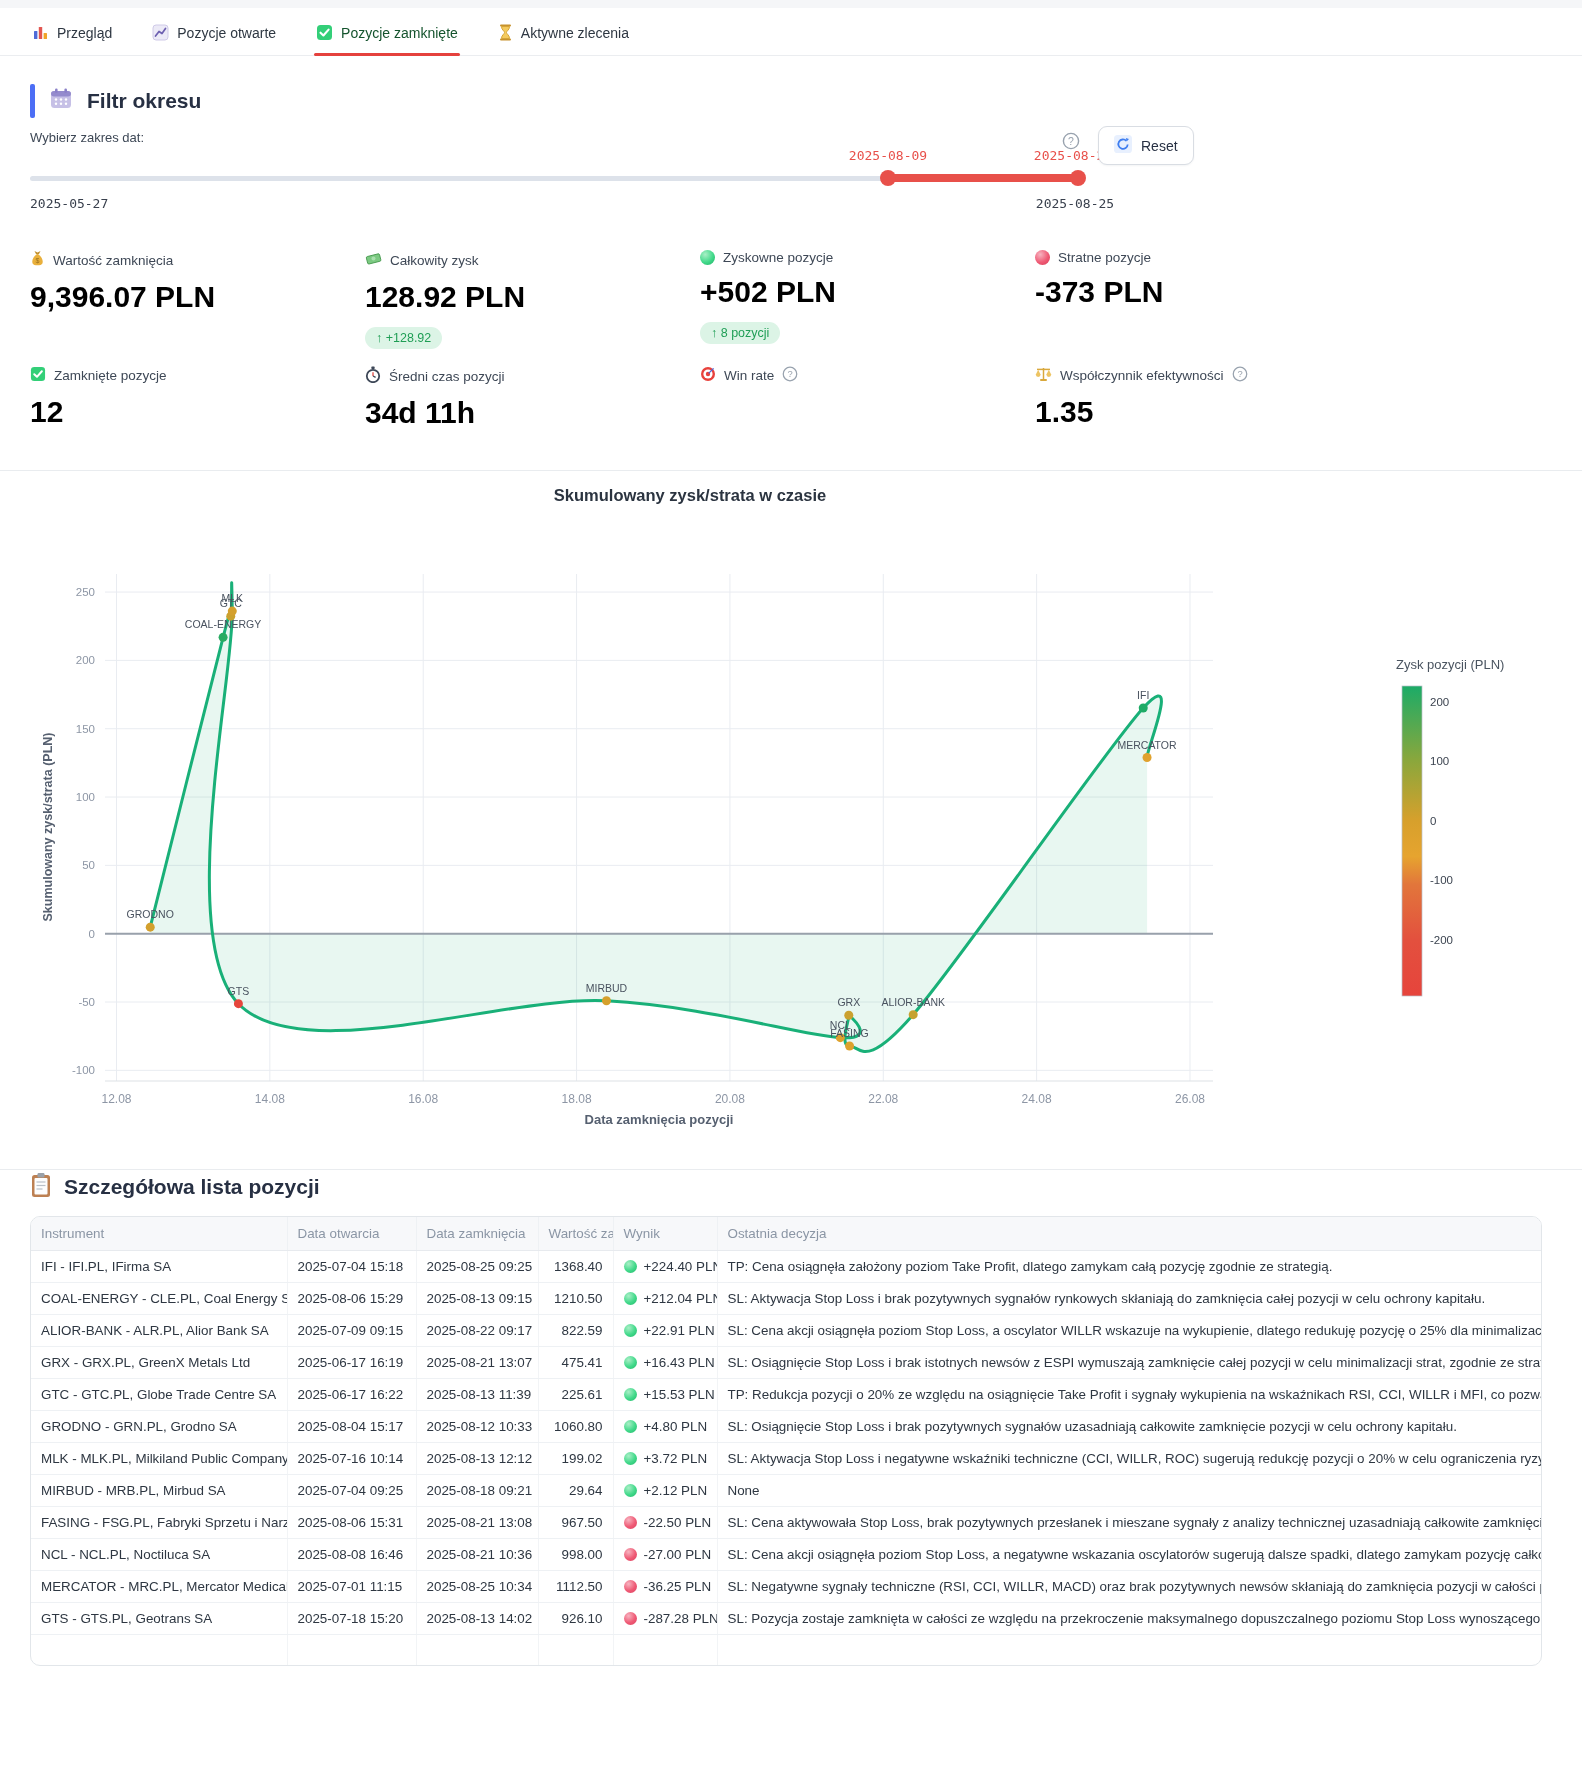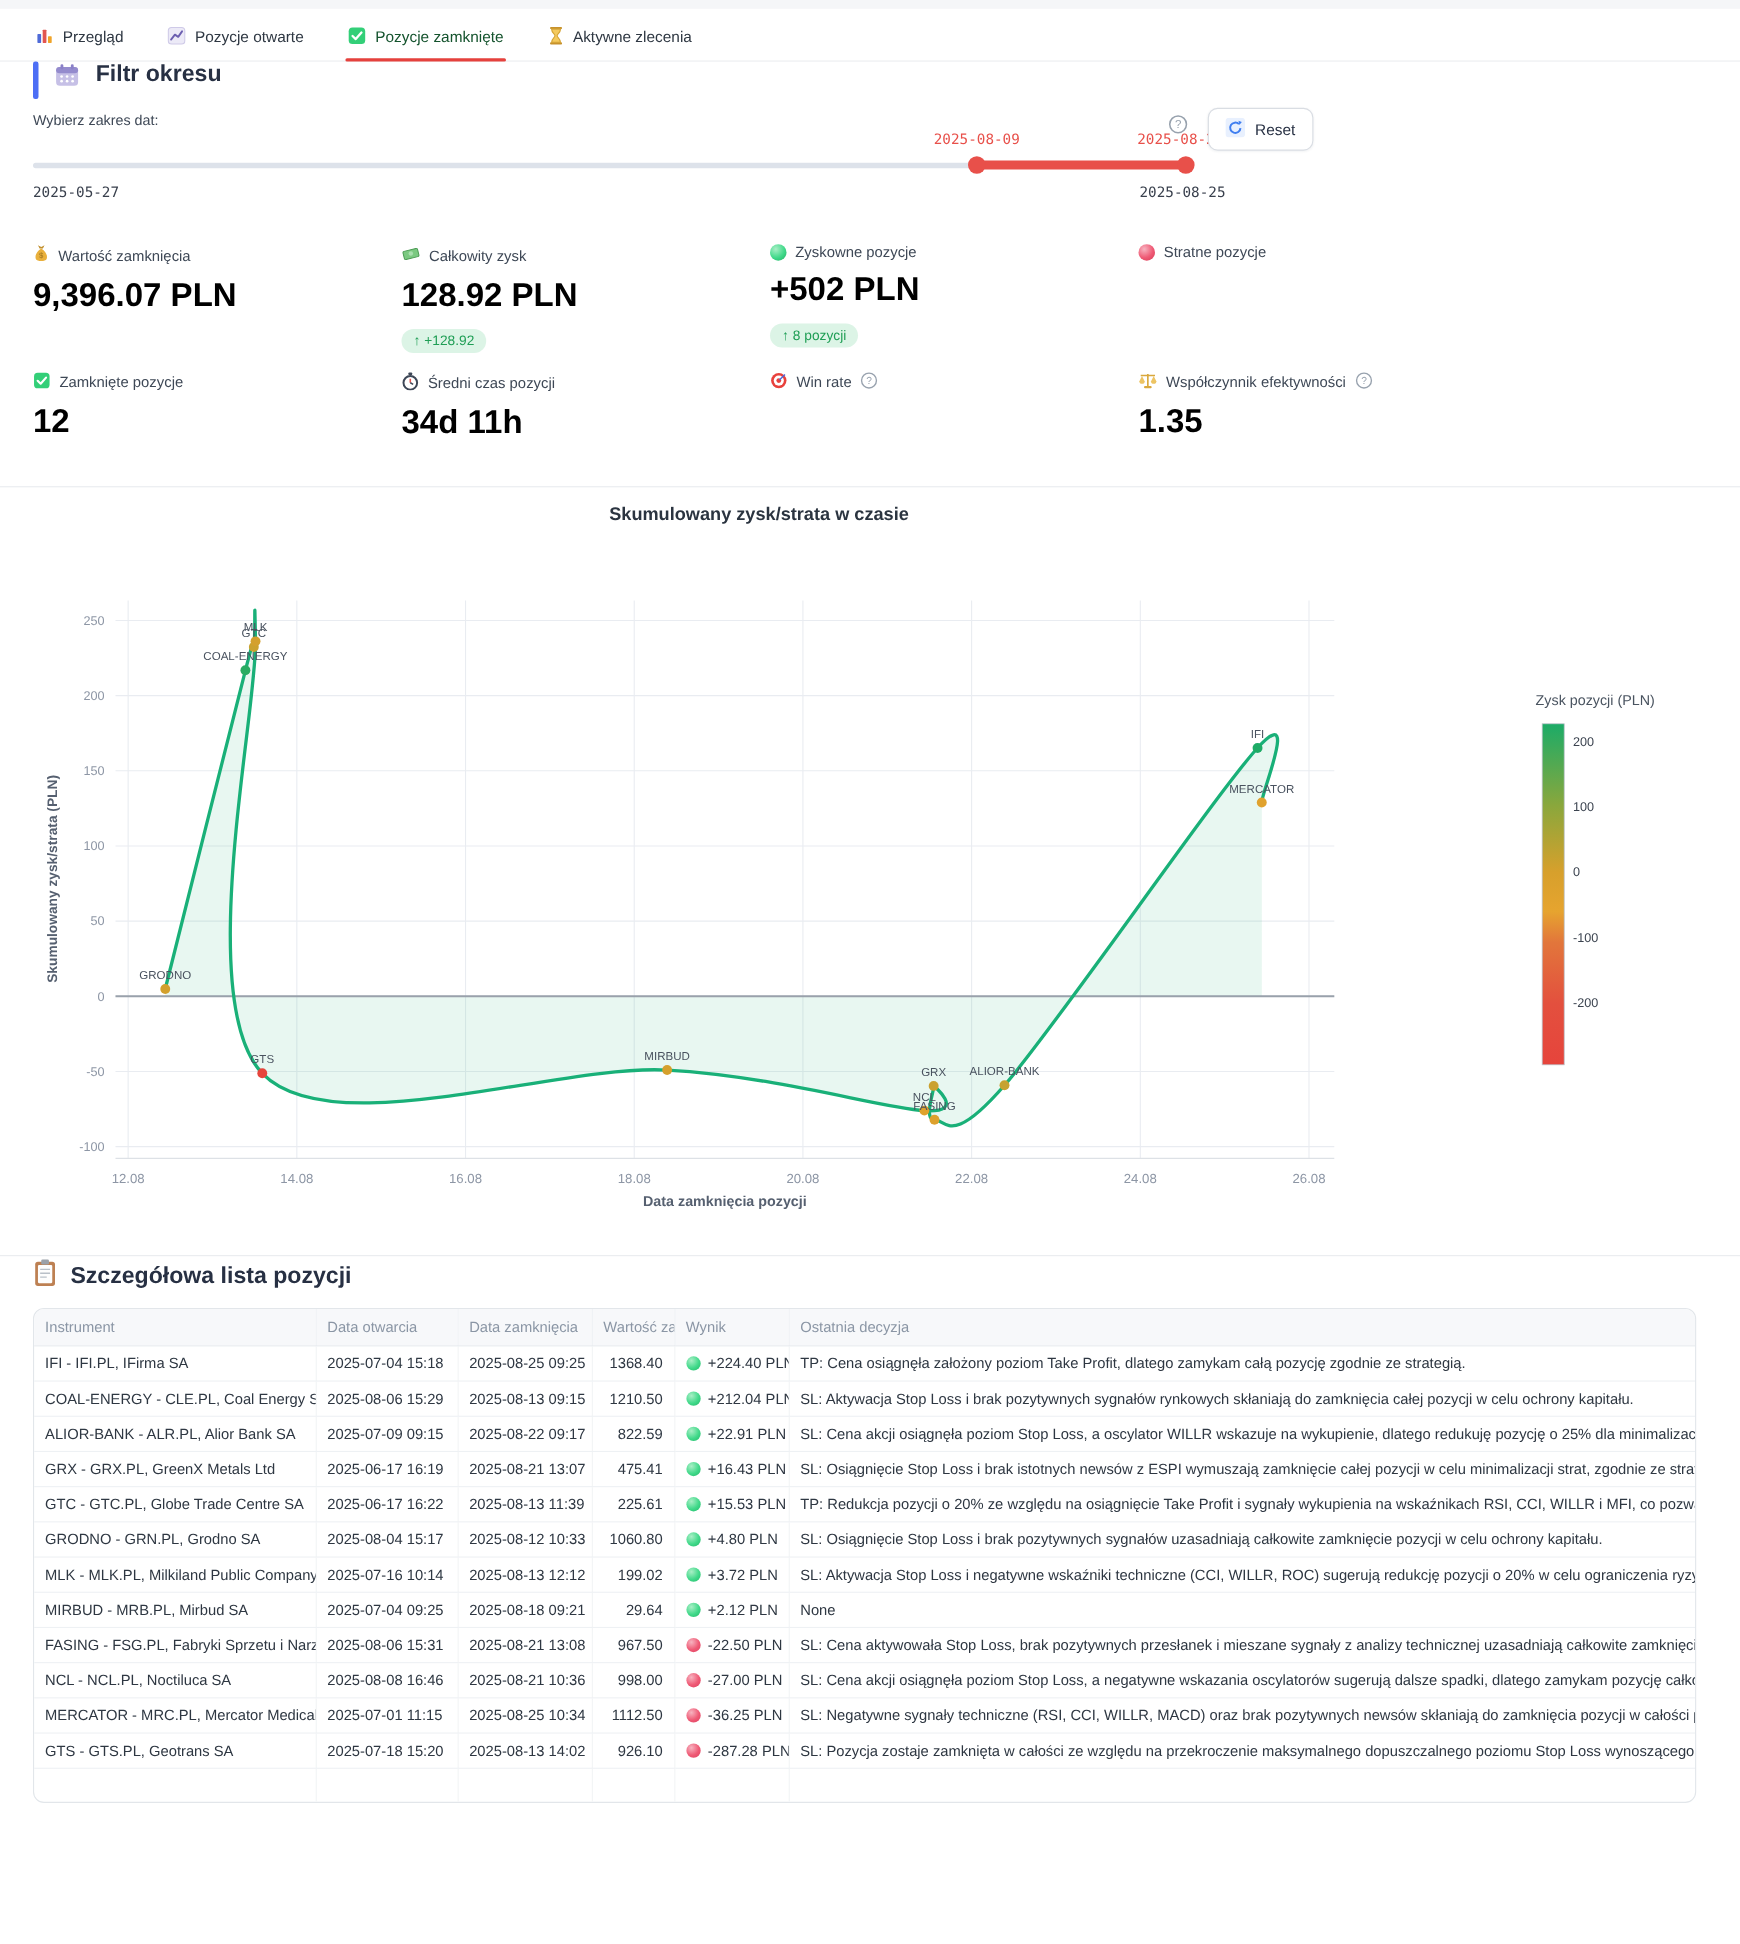--- a/index.html
+++ b/index.html
@@ -5,21 +5,21 @@
   html,body{margin:0;padding:0;background:#fff;}
   body{width:1582px;font-family:"Liberation Sans",sans-serif;color:#2e3742;}
   .topstrip{height:8px;background:#f5f6f8;}
   
   .tabs{display:flex;gap:36px;padding:12px 30px 0;border-bottom:1px solid #ebedf0;}
   .tab{display:flex;align-items:center;gap:8px;font-size:14px;color:#2e3742;position:relative;padding:4px 2px 14px;cursor:pointer;}
   .tab.active{color:#14532d;}
   .tab.active::after{content:"";position:absolute;left:0;right:0;bottom:-1px;height:3px;background:#e5413d;border-radius:2px;}
   .tab svg{display:block;}
   
-  .section-head{display:flex;align-items:flex-start;gap:13px;margin:0 30px 0;}
+  .section-head{display:flex;align-items:center;gap:13px;margin:28px 30px 0;}
   .accent{width:5px;height:34px;background:#4c6ef5;border-radius:2px;}
   .section-title{font-size:21px;font-weight:700;color:#273043;}
   .table-head{display:flex;align-items:center;gap:12px;margin:2px 30px 0;}
   
   .filter-controls{position:relative;margin:12px 30px 0;height:100px;}
   .choose-label{font-size:13px;color:#3e4856;}
   .slider-track{position:absolute;left:0;top:46px;width:1048px;height:5px;background:#dde2ea;border-radius:3px;}
   .slider-range{position:absolute;left:858px;top:44px;width:190px;height:8px;background:#e8504a;border-radius:4px;}
   .slider-handle{position:absolute;top:40px;width:16px;height:16px;border-radius:50%;background:#e8504a;}
   .handle-a{left:850px;} .handle-b{left:1040px;}
@@ -173,20 +173,21 @@
       <span>Zyskowne pozycje</span>
       </div>
     <div class="stat-value">+502 PLN</div>
     <div><span class="stat-badge">↑ 8 pozycji</span></div>
   </div>
   <div class="stat r1">
     <div class="stat-label">
         <span class="ballic r"></span>
       <span>Stratne pozycje</span>
       </div>
+    <div class="stat-value">-373 PLN</div>
   </div>
 
   <div class="stat r2">
     <div class="stat-label">
         <span><svg width="16" height="16" viewBox="0 0 17 17">
             <rect x="1" y="1" width="15" height="15" rx="3.5" fill="#33cf78"></rect>
             <polyline points="4.5,8.7 7.4,11.5 12.6,5.6" fill="none" stroke="#fff" stroke-width="2.1" stroke-linecap="round" stroke-linejoin="round"></polyline>
           </svg></span>
       <span>Zamknięte pozycje</span>
       </div>

